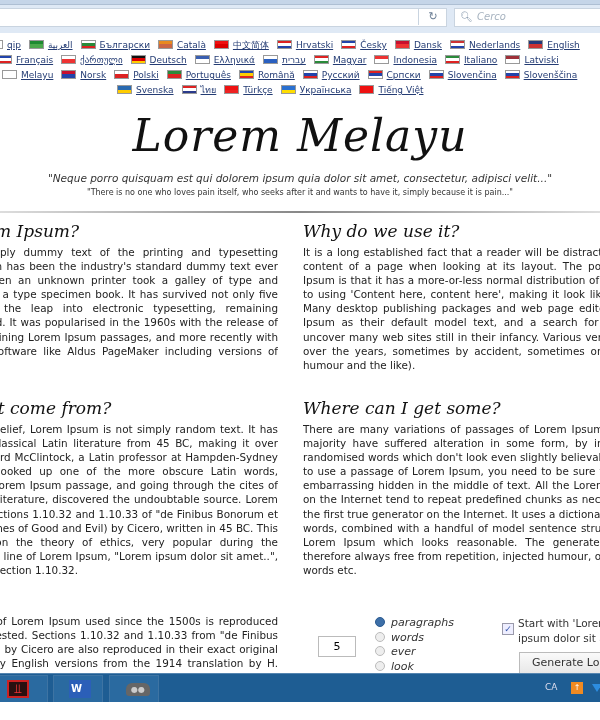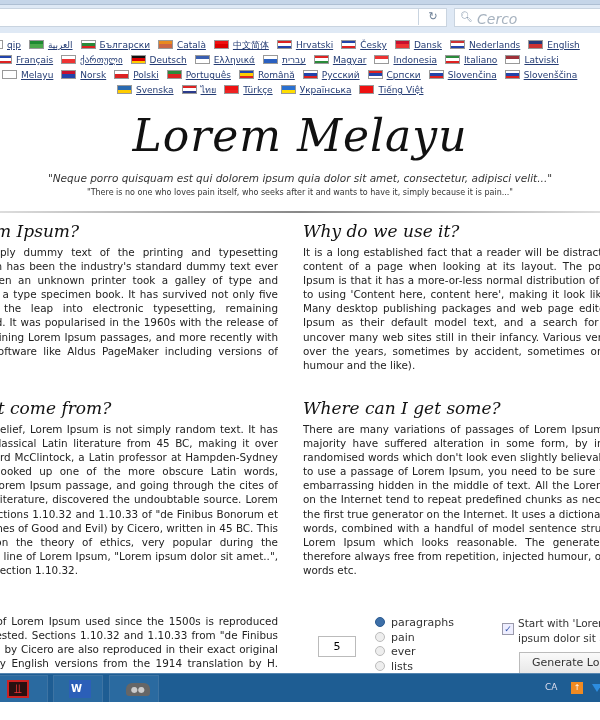--- a/index.html
+++ b/index.html
@@ -5,21 +5,21 @@
   html, body { margin:0; padding:0; }
   body { width:600px; height:720px; overflow:hidden; background:#fff; position:relative; font-family:"DejaVu Sans", sans-serif; }
 
   
   .chrome { position:absolute; left:0; top:0; width:600px; height:33px; background:#dfe9f5; }
   .chrome-top { position:absolute; left:0; top:0; width:600px; height:4px; background:#c5d5e8; border-bottom:1px solid #aebfd3; }
   .urlbar { position:absolute; left:0; top:8px; width:446px; height:17px; background:#fff; border:1px solid #c9d4e0; border-left:none; }
   .reload { position:absolute; left:418px; top:8px; width:28px; height:17px; border-left:1px solid #c9d4e0; color:#6a7d93; font-size:11px; text-align:center; line-height:17px; }
   .searchbox { position:absolute; left:454px; top:8px; width:146px; height:17px; background:#fff; border:1px solid #c9d4e0; border-right:none; }
   .search-ico { position:absolute; left:5px; top:2px; font-size:10px; color:#8799ad; }
-  .search-ph { position:absolute; left:22px; top:2px; font-size:14px; font-style:italic; color:#a6b2bf; font-family:"DejaVu Sans", sans-serif; }
+  .search-ph { position:absolute; left:22px; top:2px; font-size:10px; font-style:italic; color:#a6b2bf; font-family:"DejaVu Sans", sans-serif; }
 
   
   .langs { position:absolute; left:0; top:38px; width:600px; font-size:9px; }
   .lang-row { position:absolute; white-space:nowrap; height:14px; line-height:14px; }
   .lang { display:inline-block; margin-right:8px; color:#243c74; text-decoration:underline; }
   .flag { display:inline-block; width:15px; height:9px; vertical-align:-1px; margin-right:4px; border:1px solid #999; box-sizing:border-box; }
 
   
   .title { position:absolute; left:0; top:110px; width:600px; text-align:center; font-family:"DejaVu Serif", serif; font-style:italic; font-size:44px; color:#111; letter-spacing:1px; }
   .quote1 { position:absolute; left:0; top:172px; width:600px; text-align:center; font-size:10.5px; font-style:italic; color:#333; }
@@ -29,21 +29,21 @@
   
   .col { position:absolute; overflow:hidden; }
   .colL { left:-115px; width:393px; }
   .colR { left:303px; width:400px; }
   h2 { margin:0; font-family:"DejaVu Serif", serif; font-style:italic; font-weight:normal; font-size:17px; color:#111; }
   .para { margin:4px 0 0 0; font-size:10.4px; line-height:14.1px; color:#222; text-align:justify; }
 
   
   .num { position:absolute; left:318px; top:636px; width:36px; height:19px; border:1px solid #bbb; text-align:center; font-size:11px; line-height:19px; background:#fff; }
   .opts { position:absolute; left:375px; top:616px; font-size:11px; color:#333; }
-  .opt { height:14.5px; line-height:14.5px; white-space:nowrap; }
+  .opt { height:14.5px; line-height:14.5px; white-space:nowrap;font-style:italic; }
   .radio { display:inline-block; width:8px; height:8px; border-radius:50%; border:1px solid #bbb; background:#eee; margin-right:6px; vertical-align:-1px; }
   .radio.on { background:#3d6fa8; border-color:#2a5a90; }
   .check { position:absolute; left:502px; top:623px; width:10px; height:10px; border:1px solid #99a; background:#eef; font-size:9px; line-height:10px; text-align:center; color:#3355aa; }
   .starttext { position:absolute; left:518px; top:616px; font-size:10.5px; line-height:15px; color:#333; white-space:nowrap; }
   .genbtn { position:absolute; left:519px; top:652px; width:100px; height:20px; border:1px solid #bbb; background:linear-gradient(#fafafa,#e8e8e8); font-size:11px; line-height:20px; padding-left:12px; color:#333; white-space:nowrap; }
 
   
   .taskbar { position:absolute; left:0; top:673px; width:600px; height:28px; background:#1e5d93; border-top:1px solid #5585b0; }
   .tb-btn { position:absolute; top:1px; height:26px; border:1px solid #3e74a3; background:#2a6aa0; }
   .pdf-ico { position:absolute; left:10px; top:4px; width:22px; height:18px; background:#2a1010; border:2px solid #c22; box-sizing:border-box; color:#e33; font-size:13px; line-height:14px; text-align:center; }
@@ -96,23 +96,23 @@
   <p class="para">It is a long established fact that a reader will be distracted by the readable content of a page when looking at its layout. The point of using Lorem Ipsum is that it has a more-or-less normal distribution of letters, as opposed to using 'Content here, content here', making it look like readable English. Many desktop publishing packages and web page editors now use Lorem Ipsum as their default model text, and a search for 'lorem ipsum' will uncover many web sites still in their infancy. Various versions have evolved over the years, sometimes by accident, sometimes on purpose (injected humour and the like).</p>
 </div>
 <div class="col colR" style="top:398px;">
   <h2>Where can I get some?</h2>
   <p class="para">There are many variations of passages of Lorem Ipsum available, but the majority have suffered alteration in some form, by injected humour, or randomised words which don't look even slightly believable. If you are going to use a passage of Lorem Ipsum, you need to be sure there isn't anything embarrassing hidden in the middle of text. All the Lorem Ipsum generators on the Internet tend to repeat predefined chunks as necessary, making this the first true generator on the Internet. It uses a dictionary of over 200 Latin words, combined with a handful of model sentence structures, to generate Lorem Ipsum which looks reasonable. The generated Lorem Ipsum is therefore always free from repetition, injected humour, or non-characteristic words etc.</p>
 </div>
 
 <div class="num">5</div>
 <div class="opts">
   <div class="opt"><span class="radio on"></span><span>paragraphs</span></div>
-  <div class="opt"><span class="radio"></span><span>pain</span></div>
+  <div class="opt"><span class="radio"></span><span>words</span></div>
   <div class="opt"><span class="radio"></span><span>ever</span></div>
-  <div class="opt"><span class="radio"></span><span>lists</span></div>
+  <div class="opt"><span class="radio"></span><span>look</span></div>
 </div>
 <div class="check">✓</div>
 <div class="starttext">
   <div>Start with 'Lorem</div>
   <div>ipsum dolor sit amet...'</div>
 </div>
 <div class="genbtn">Generate Lorem Ipsum</div>
 
 <div class="taskbar">
   <div class="tb-btn" style="left:-4px;width:50px;">

